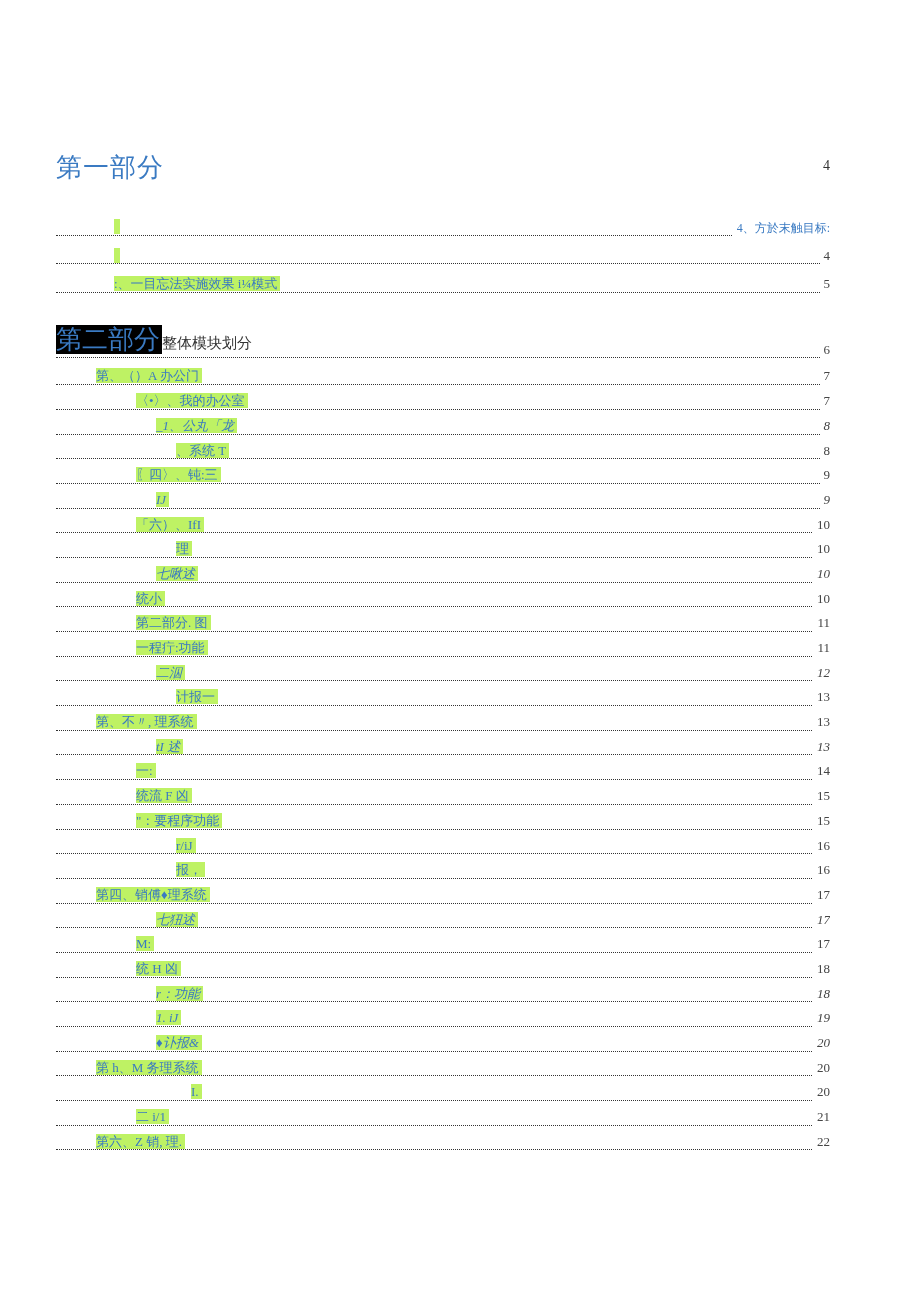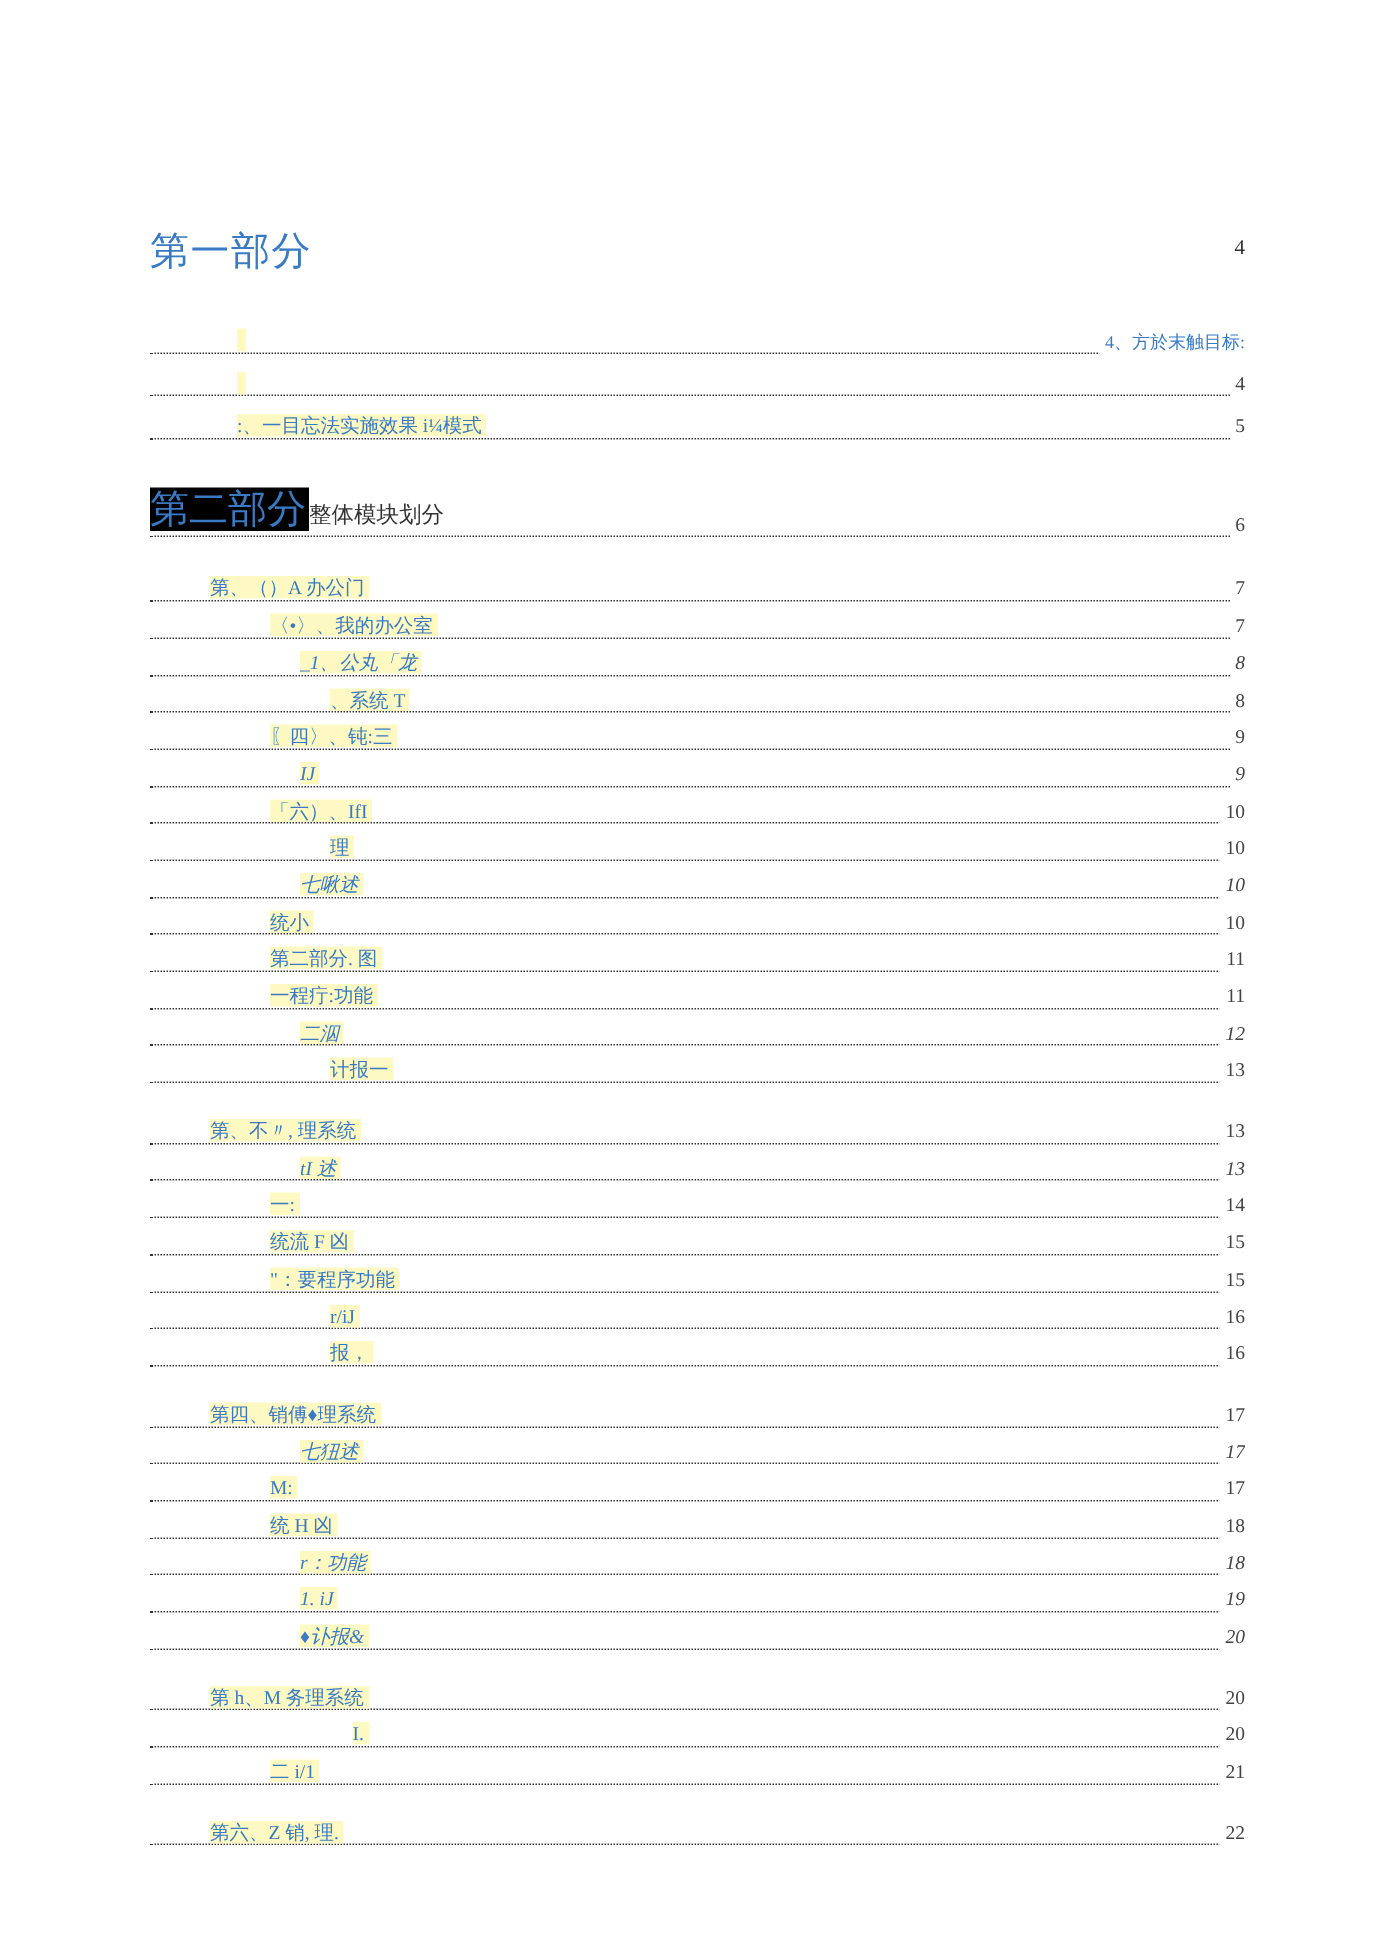--- a/index.html
+++ b/index.html
@@ -6,21 +6,21 @@
     margin: 0;
     background: #fff;
     font-family: "SimSun", "宋体", serif;
     font-size: 13px;
     color: #333;
     width: 920px;
     height: 1301px;
     position: relative;
   }
   .page {
-    padding: 150px 90px 0 100px;
+    padding: 150px 90px 0 56px;
   }
   .header-row {
     position: relative;
     margin-bottom: 30px;
   }
   .part-title {
     font-family: "SimSun", "宋体", serif;
     font-size: 26px;
     color: #3a7ac2;
     letter-spacing: 1px;
@@ -33,21 +33,21 @@
     color: #333;
   }
   .toc-line {
     position: relative;
     line-height: 1.9;
     white-space: nowrap;
     overflow: hidden;
   }
   .toc-line .label {
     color: #3a7ac2;
-    background: #fef9c3;
+    background: #bef264;
     padding-right: 3px;
     position: relative;
     z-index: 2;
   }
   .toc-line .dots {
     position: absolute;
     left: 0;
     right: 0;
     bottom: 4px;
     border-bottom: 1px dotted #333;
@@ -103,21 +103,21 @@
   }
   .part2-row .pagenum {
     position: absolute;
     right: 0;
     bottom: 2px;
     background: #fff;
     padding-left: 4px;
     color: #444;
     z-index: 2;
   }
-  .ind-1 { padding-left: 40px; margin-top: 16px; }
+  .ind-1 { padding-left: 40px; }
   .ind-2 { padding-left: 80px; }
   .ind-3 { padding-left: 100px; font-style: italic; }
   .ind-4 { padding-left: 120px; }
   .ind-5 { padding-left: 135px; }
   .lonely-4 {
     padding-left: 58px;
     margin-top: 4px;
   }
 </style>
 </head>

